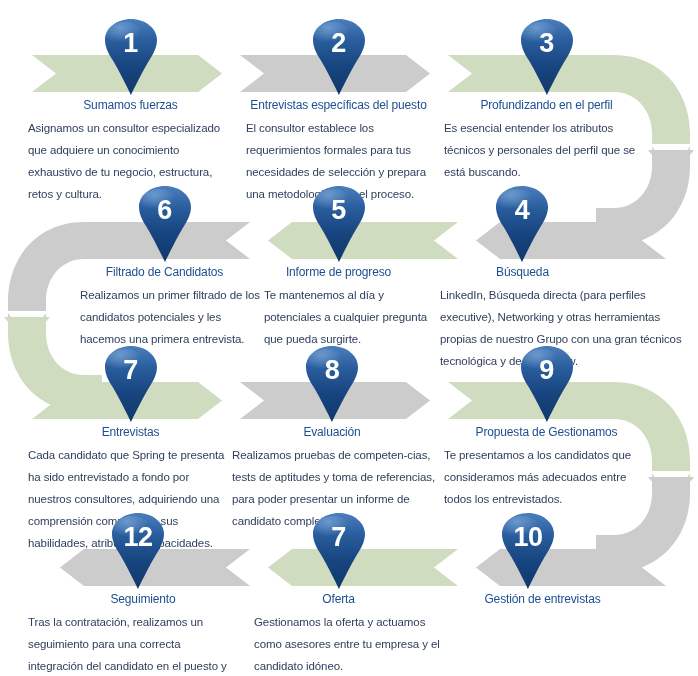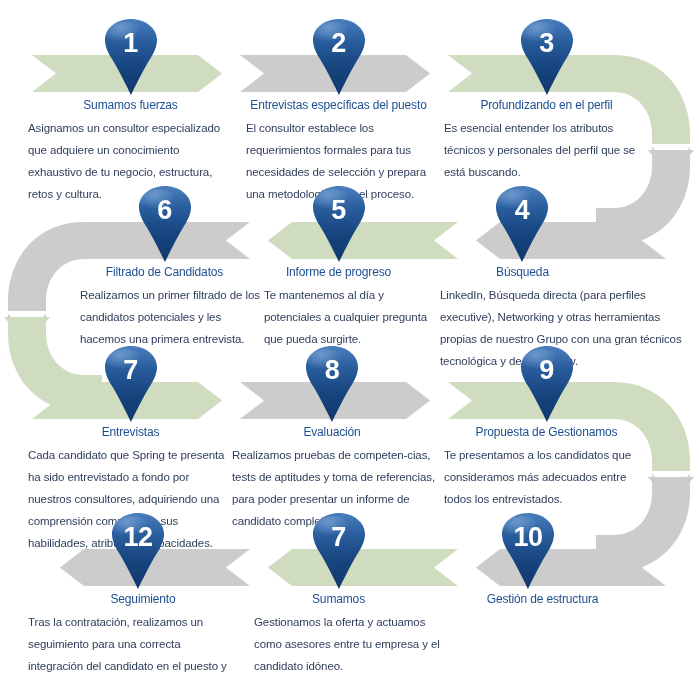--- a/index.html
+++ b/index.html
@@ -260,28 +260,28 @@
   </div>
 
   <div class="step" style="left:236px; top:512px;">
     <div class="step-pin">
       <svg viewBox="0 0 60 78">
         <path d="M30 77 C30 77 18 52 11 41 C6.5 34 4 28 4 22 C4 10.4 15.6 1 30 1 C44.4 1 56 10.4 56 22 C56 28 53.5 34 49 41 C42 52 30 77 30 77 Z" fill="url(#pinGrad)"></path>
         <ellipse cx="24" cy="17" rx="19" ry="13" fill="url(#pinHi)"></ellipse>
       </svg>
       <div class="pin-num">7</div>
     </div>
-    <div class="step-title">Sumamos</div>
+    <div class="step-title">Oferta</div>
     <div class="step-body align-left" style="padding-left:18px;">Gestionamos la oferta y actuamos como asesores entre tu empresa y el candidato idóneo.</div>
   </div>
 
   <div class="step" style="left:440px; top:512px; width:240px;">
     <div class="step-pin" style="margin-left:58px;">
       <svg viewBox="0 0 60 78">
         <path d="M30 77 C30 77 18 52 11 41 C6.5 34 4 28 4 22 C4 10.4 15.6 1 30 1 C44.4 1 56 10.4 56 22 C56 28 53.5 34 49 41 C42 52 30 77 30 77 Z" fill="url(#pinGrad)"></path>
         <ellipse cx="24" cy="17" rx="19" ry="13" fill="url(#pinHi)"></ellipse>
       </svg>
       <div class="pin-num">10</div>
     </div>
-    <div class="step-title" style="width:205px;">Gestión de estructura</div>
+    <div class="step-title" style="width:205px;">Gestión de entrevistas</div>
   </div>
 
 </div>
 
 </body></html>

